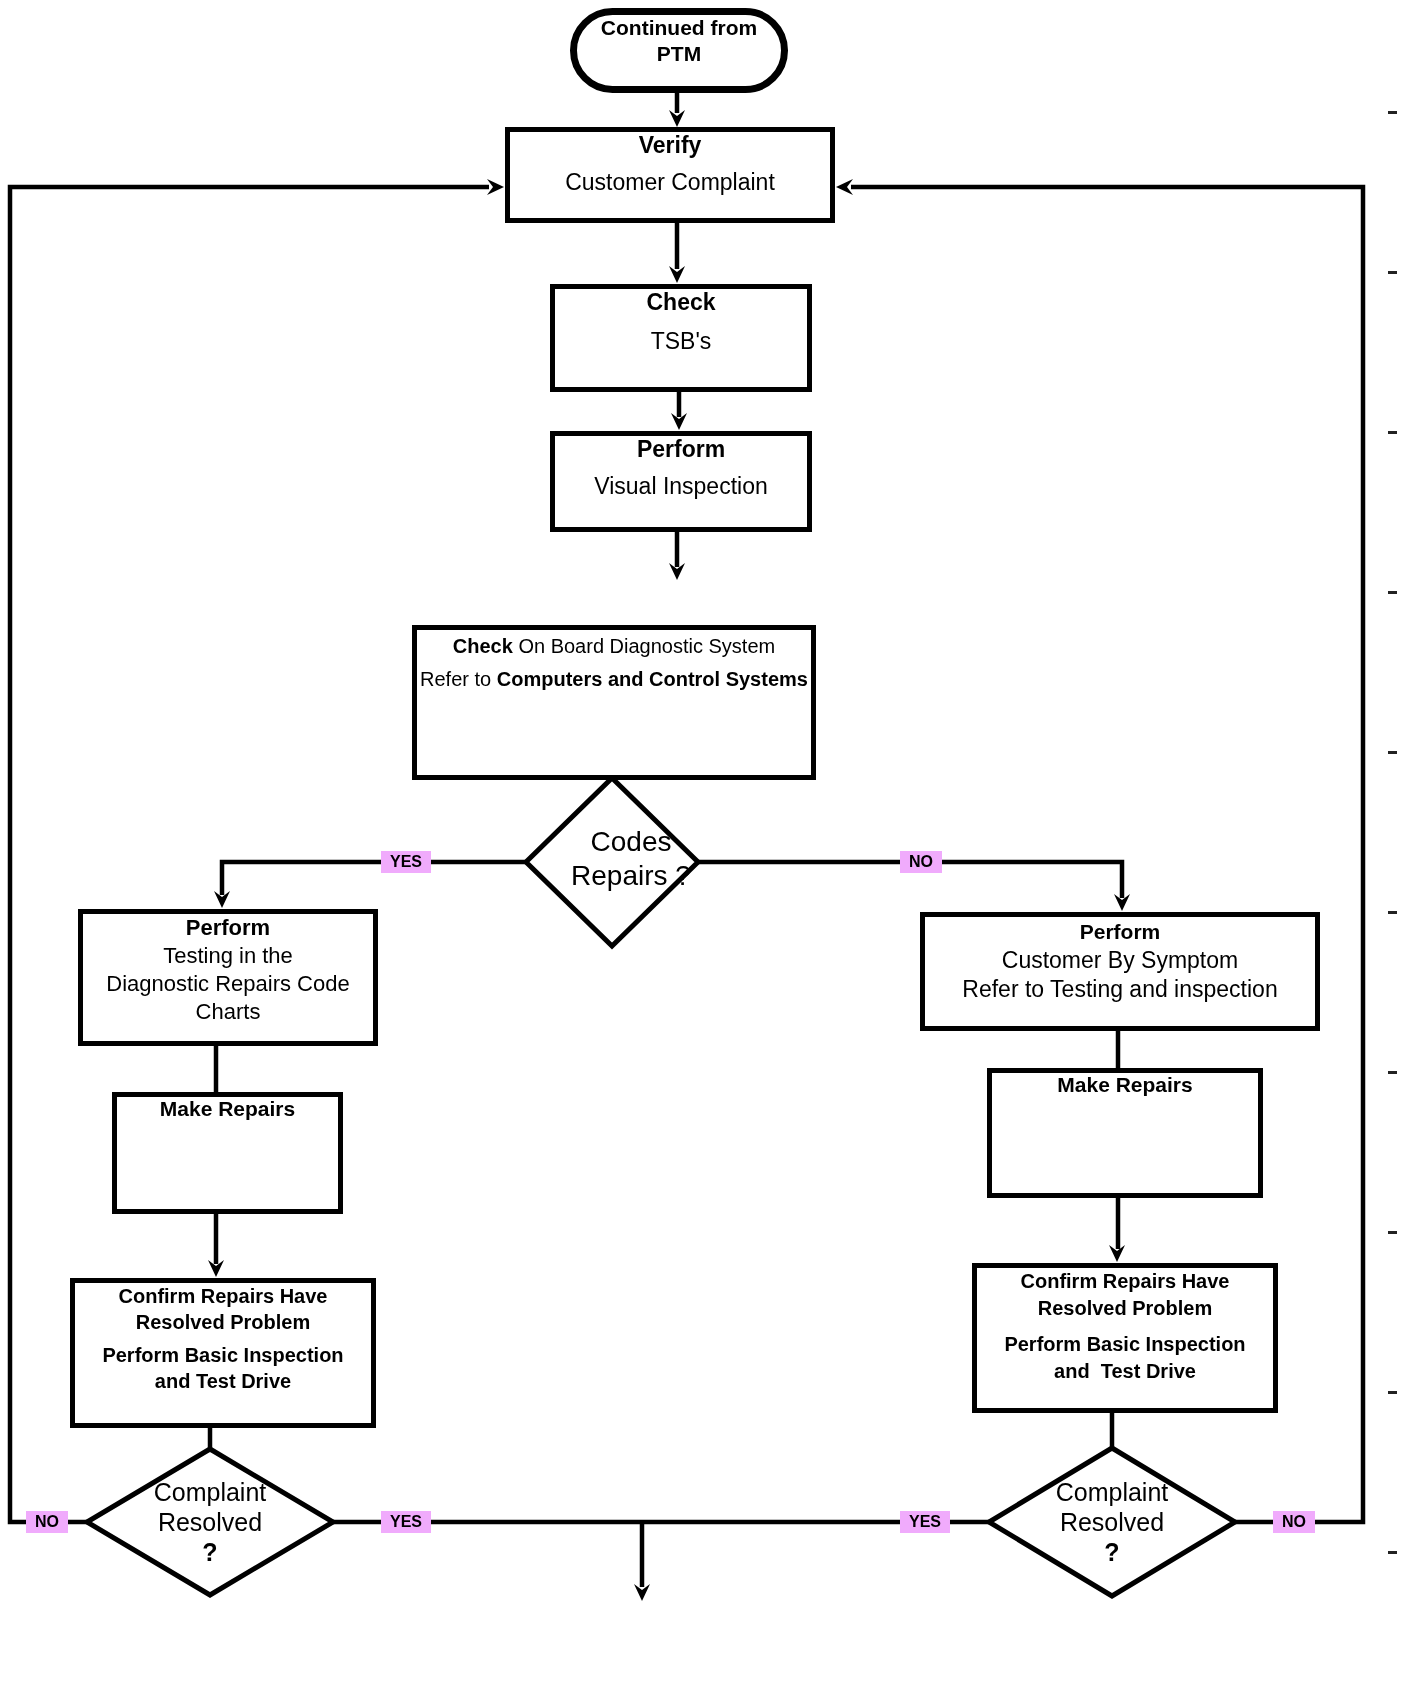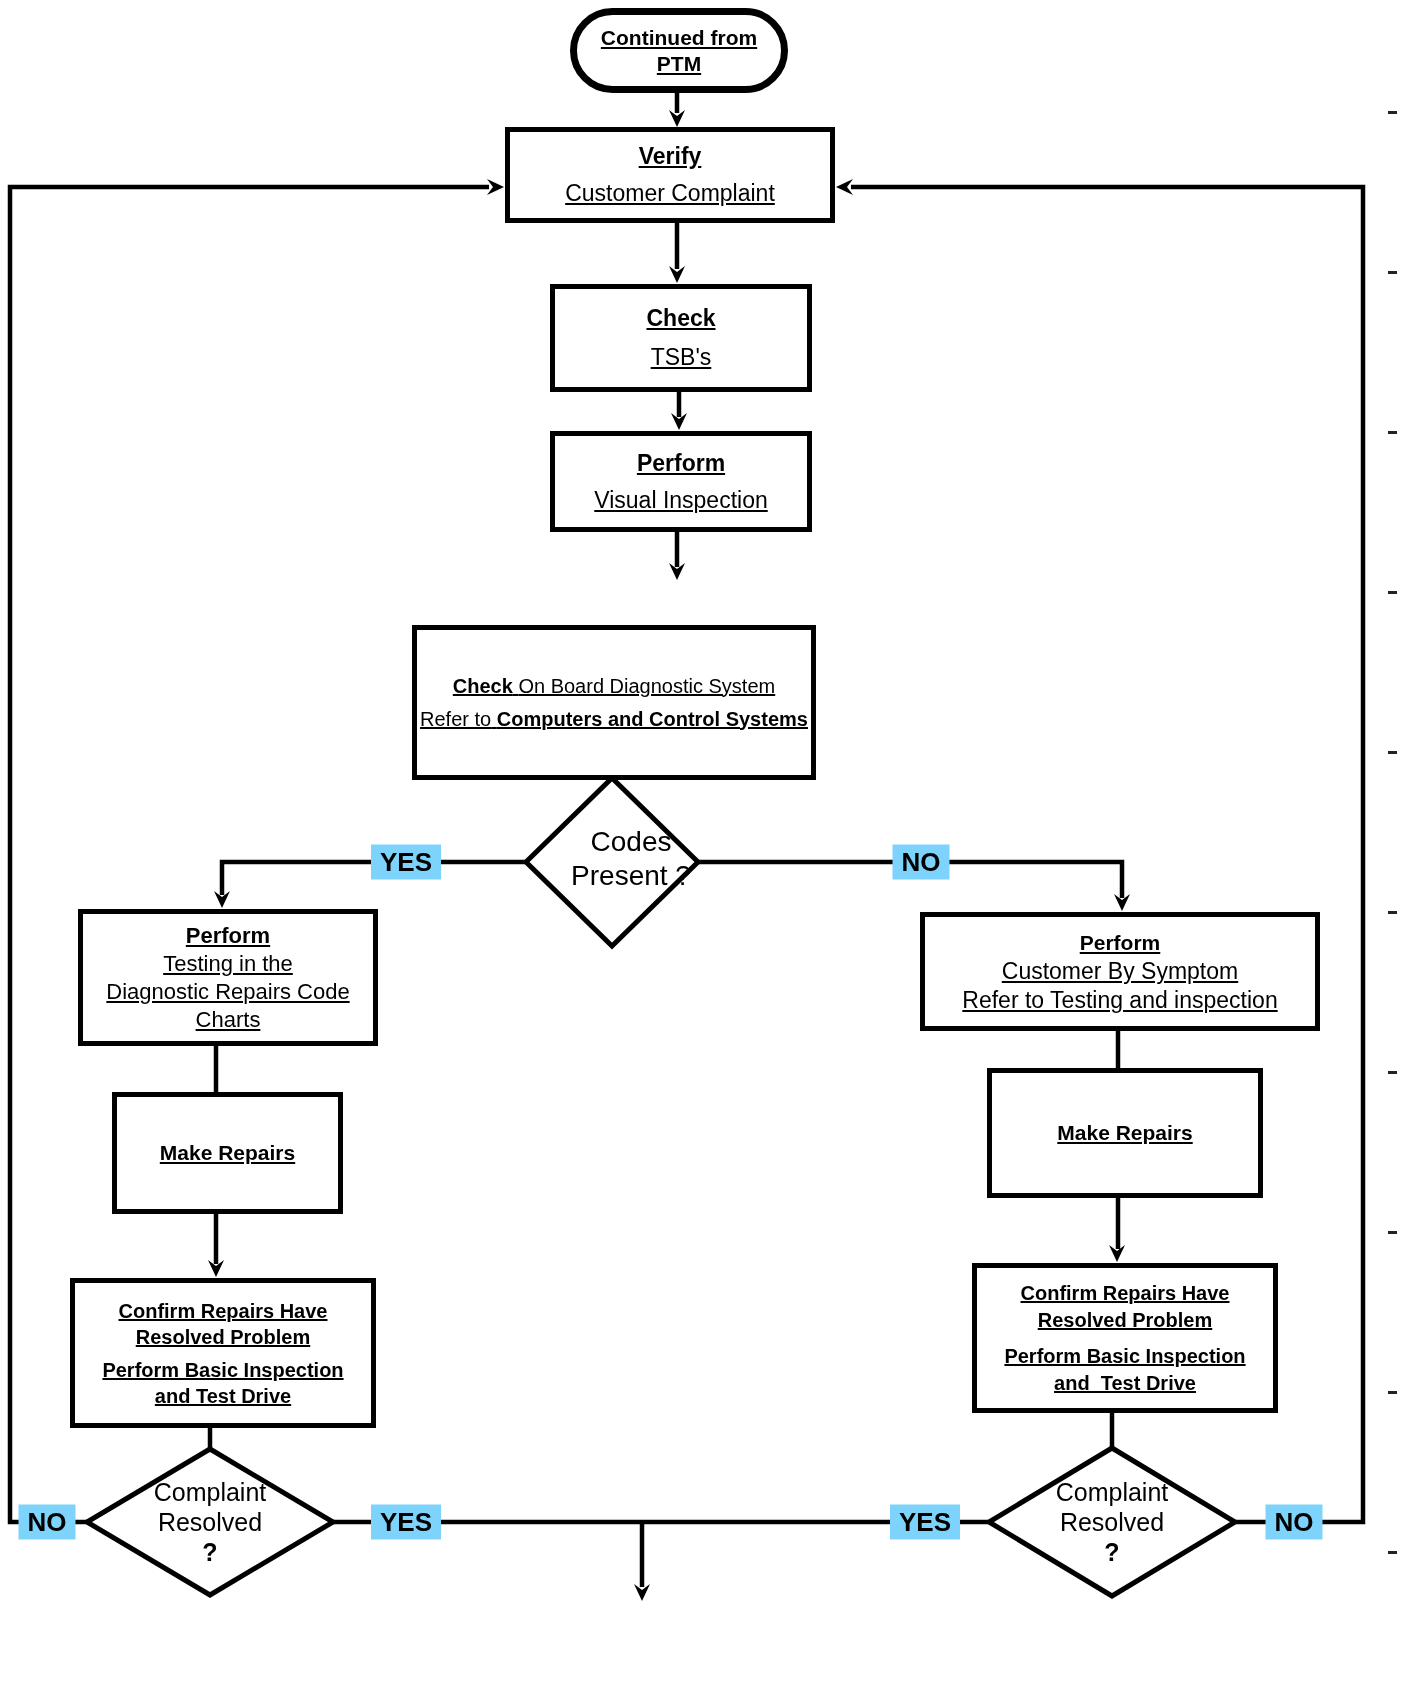--- a/index.html
+++ b/index.html
@@ -4,31 +4,31 @@
 <style>
   html,body{margin:0;padding:0;background:#ffffff;}
   #canvas{
     position:relative;width:1408px;height:1694px;background:#ffffff;
     font-family:"Liberation Sans", sans-serif;color:#000;overflow:hidden;
   }
   #wires{position:absolute;left:0;top:0;z-index:1;}
   .node{
     position:absolute;z-index:2;background:#ffffff;border:5px solid #000;
     box-sizing:border-box;display:flex;flex-direction:column;align-items:center;
-    justify-content:center;text-align:center;text-decoration:underline;
+    text-align:center;
   }
   .terminator{border-width:7px;border-radius:44px;font-weight:bold;}
   .line{white-space:pre-wrap;}
   .b{font-weight:bold;}
   .freeText{
     position:absolute;z-index:3;text-align:center;background:transparent;
   }
   .edgeLabel{
-    position:absolute;z-index:3;background:#7dd3fc;font-weight:bold;
-    font-size:26px;padding:2px 9px;transform:translate(-50%,-50%);
+    position:absolute;z-index:3;background:#f0abfc;font-weight:bold;
+    font-size:16px;padding:2px 9px;transform:translate(-50%,-50%);
     white-space:nowrap;
   }
   .tick{position:absolute;width:9px;height:3px;background:#222;z-index:0;}
 
   
   #node-start{left:570px;top:8px;width:218px;height:85px;font-size:21px;line-height:26px;}
   #node-verify{left:505px;top:127px;width:330px;height:96px;font-size:23px;}
   #node-verify .gap{height:10px;}
   #node-check-tsb{left:550px;top:284px;width:262px;height:108px;font-size:23px;}
   #node-check-tsb .gap{height:12px;}
@@ -135,21 +135,21 @@
     <div class="line">Visual Inspection</div>
   </div>
 
   <div class="node" id="node-obd">
     <div class="line"><span class="b">Check</span> <span>On Board Diagnostic System</span></div>
     <div class="line"><span>Refer to</span> <span class="b">Computers and Control Systems</span></div>
   </div>
 
   <div class="freeText" id="text-codes">
     <div class="line">Codes</div>
-    <div class="line">Present ?</div>
+    <div class="line">Repairs ?</div>
   </div>
 
   <div class="node" id="node-dtc">
     <div class="line b">Perform</div>
     <div class="line">Testing in the</div>
     <div class="line">Diagnostic Repairs Code</div>
     <div class="line">Charts</div>
   </div>
 
   <div class="node" id="node-symptom">

